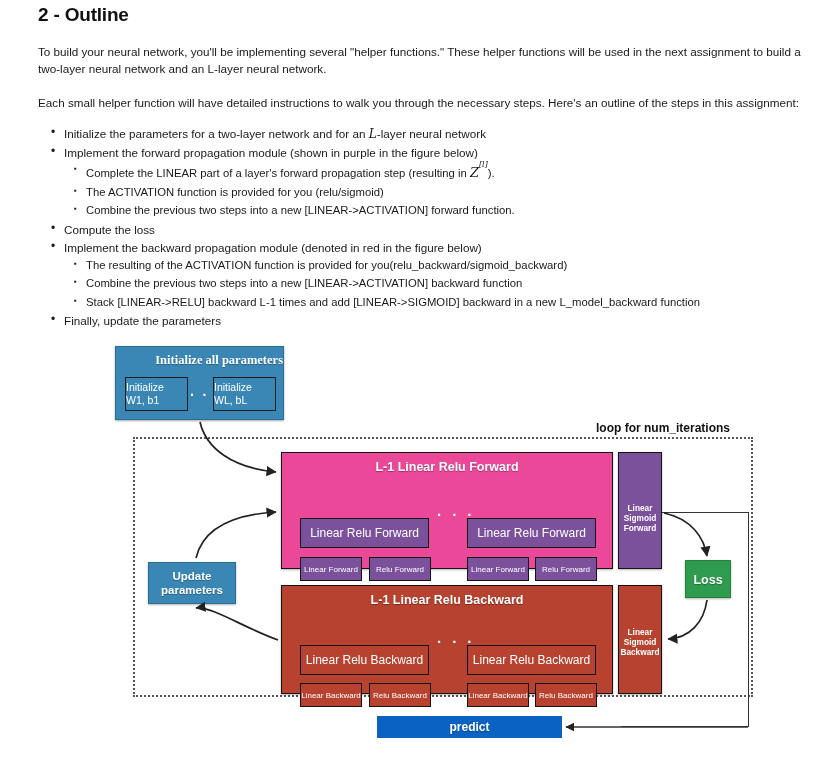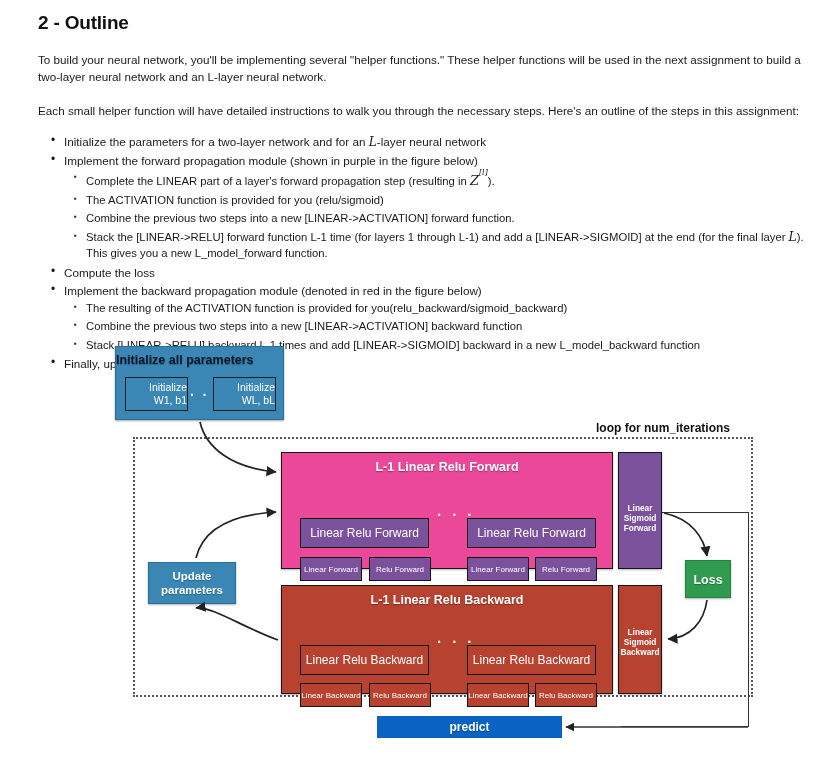--- a/index.html
+++ b/index.html
@@ -19,21 +19,21 @@
   
   .article {
     position: absolute;
     left: 38px;
     top: 0;
     width: 768px;
   }
   h1.page-title {
     font-size: 19px;
     font-weight: bold;
-    margin: 12px 0 0 0;
+    margin: 4px 0 0 0;
     letter-spacing: -0.2px;
     color: #111;
   }
   p.para {
     font-size: 11.7px;
     line-height: 17px;
     margin: 17px 0 0 0;
     color: #1a1a1a;
   }
   ul.lvl1 {
@@ -134,37 +134,38 @@
     top: 346px;
     width: 169px;
     height: 74px;
     background: #3a87b5;
     border: 1px solid #2b6d94;
     box-shadow: 0 1px 2px rgba(0,0,0,0.35);
   }
   .init-title {
     position: absolute;
     left: 0; right: 0; top: 6px;
-    text-align: left;
+    text-align: right;
     font-size: 12.5px;
     font-weight: bold;
-    color: #0f172a;
+    color: #ffffff;
     text-shadow: 0 1px 1px rgba(0,0,0,0.3);
+    font-family: Liberation Serif, serif;
   }
   .init-sub {
     position: absolute;
     top: 30px;
     width: 63px;
     height: 34px;
     background: #3a87b5;
     border: 1.6px solid #1d1d1d;
     color: #ffffff;
     font-size: 10.5px;
     line-height: 13px;
-    text-align: right;
+    text-align: left;
     padding-top: 3px;
     box-sizing: border-box;
   }
   .init-sub.left { left: 9px; }
   .init-sub.right { left: 97px; }
   .init-dots {
     position: absolute;
     left: 74px;
     top: 40px;
     font-size: 14px;
@@ -348,23 +349,20 @@
       <span class="btext">Implement the forward propagation module (shown in purple in the figure below)</span>
       <ul class="lvl2">
         <li>
           <span class="btext"><span>Complete the LINEAR part of a layer's forward propagation step (resulting in </span><span class="mathZ"><span>Z</span><sup>[l]</sup></span><span>).</span></span>
         </li>
         <li>
           <span class="btext">The ACTIVATION function is provided for you (relu/sigmoid)</span>
         </li>
         <li>
           <span class="btext">Combine the previous two steps into a new [LINEAR-&gt;ACTIVATION] forward function.</span>
-        </li>
-        <li>
-          <span class="btext"><span>Stack the [LINEAR-&gt;RELU] forward function L-1 time (for layers 1 through L-1) and add a [LINEAR-&gt;SIGMOID] at the end (for the final layer </span><span class="mathvar">L</span><span>). This gives you a new L_model_forward function.</span></span>
         </li>
       </ul>
     </li>
 
     <li>
       <span class="btext">Compute the loss</span>
     </li>
 
     <li>
       <span class="btext">Implement the backward propagation module (denoted in red in the figure below)</span>

